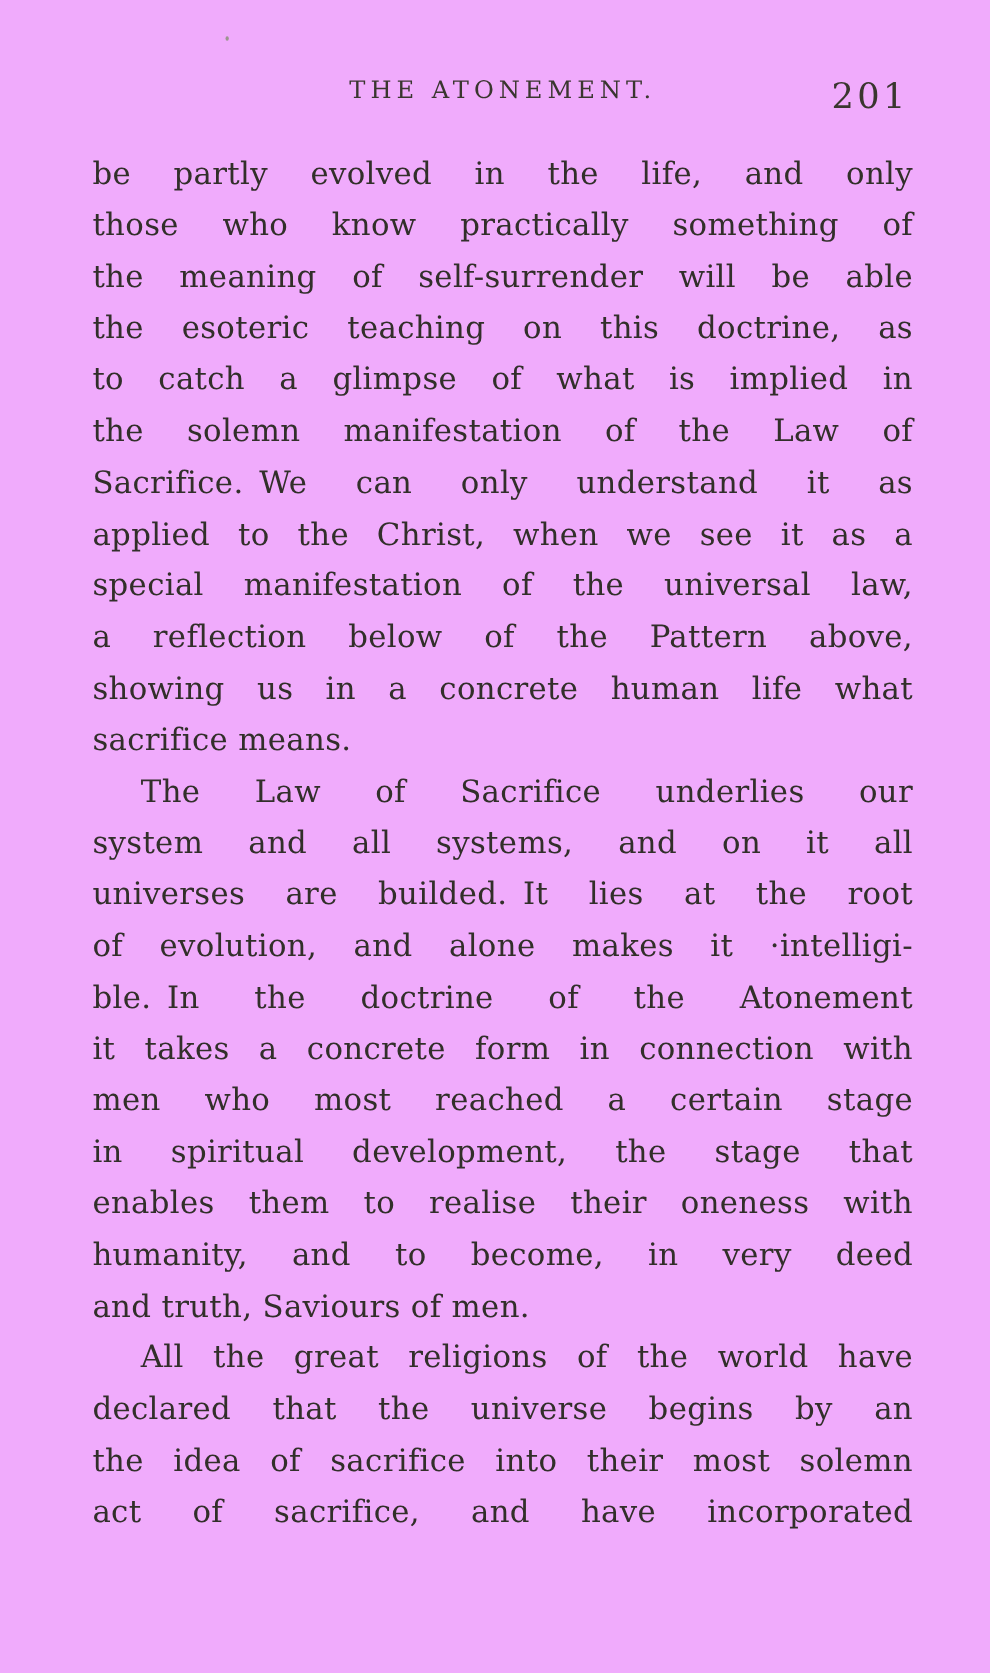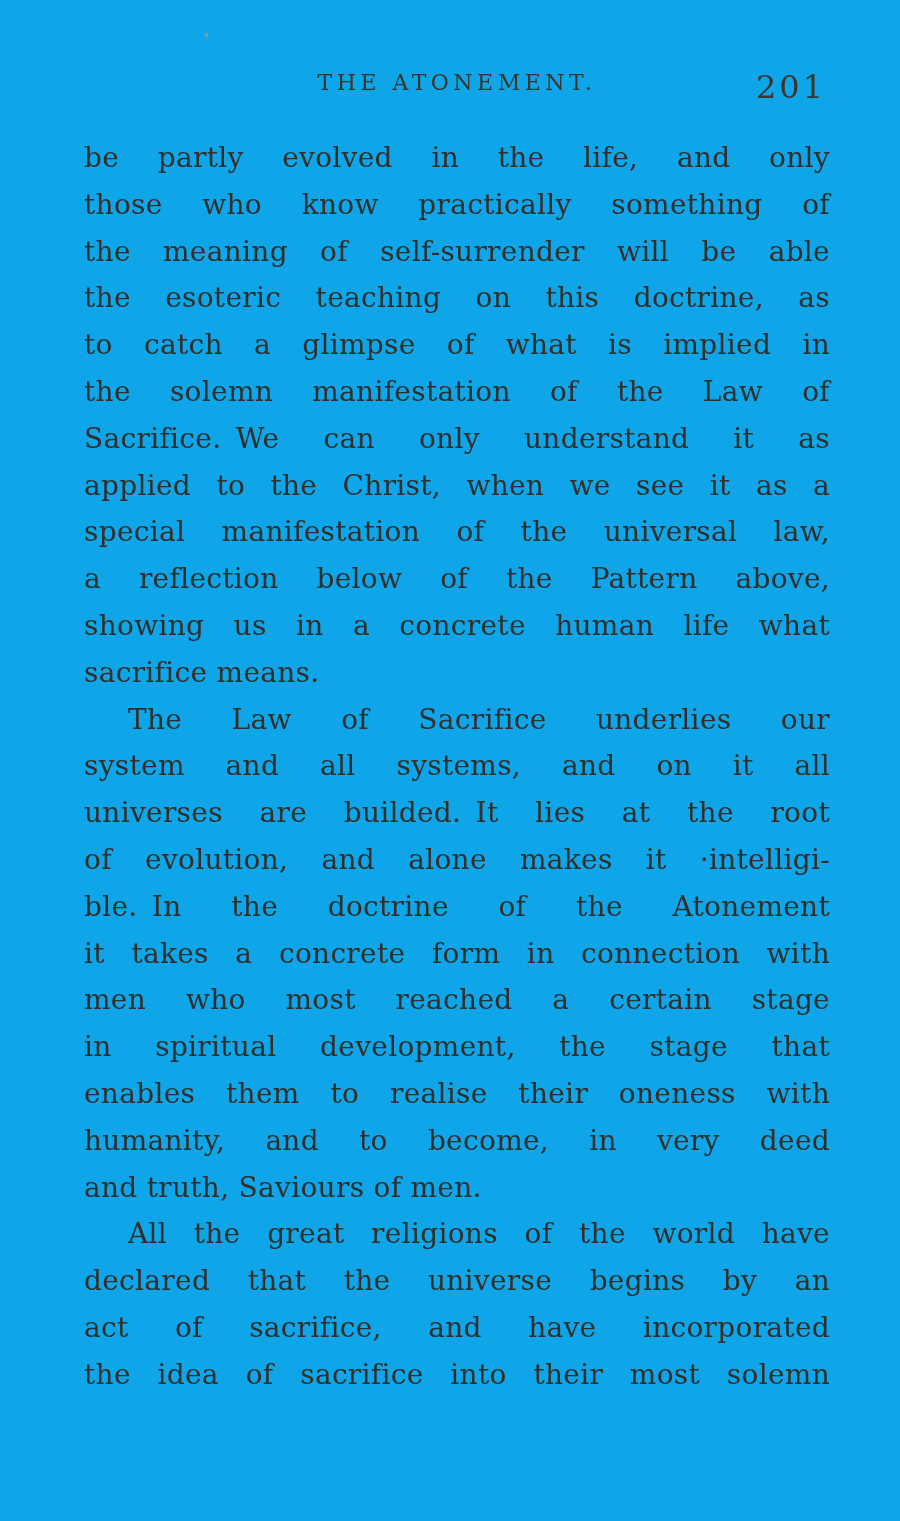--- a/index.html
+++ b/index.html
@@ -5,21 +5,21 @@
   html, body {
     margin: 0;
     padding: 0;
     background: #f4f3f0;
   }
   .page {
     position: relative;
     width: 900px;
     height: 1521px;
     margin: 0 auto;
-    background: #0ea5e9;
+    background: #f0abfc;
     color: #322f2a;
     font-family: "DejaVu Serif", "Liberation Serif", serif;
     box-sizing: border-box;
     overflow: hidden;
   }
   .scan-dot {
     position: absolute;
     left: 205px;
     top: 33px;
     width: 3px;
@@ -104,17 +104,17 @@
         <div class="line">it takes a concrete form in connection with</div>
         <div class="line">men who most reached a certain stage</div>
         <div class="line">in spiritual development, the stage that</div>
         <div class="line">enables them to realise their oneness with</div>
         <div class="line">humanity, and to become, in very deed</div>
         <div class="line last">and truth, Saviours of men.</div>
       </div>
       <div class="paragraph">
         <div class="line indent">All the great religions of the world have</div>
         <div class="line">declared that the universe begins by an</div>
+        <div class="line">the idea of sacrifice into their most solemn</div>
         <div class="line">act of sacrifice, and have incorporated</div>
-        <div class="line">the idea of sacrifice into their most solemn</div>
       </div>
     </div>
 </div>
 
 </body></html>

